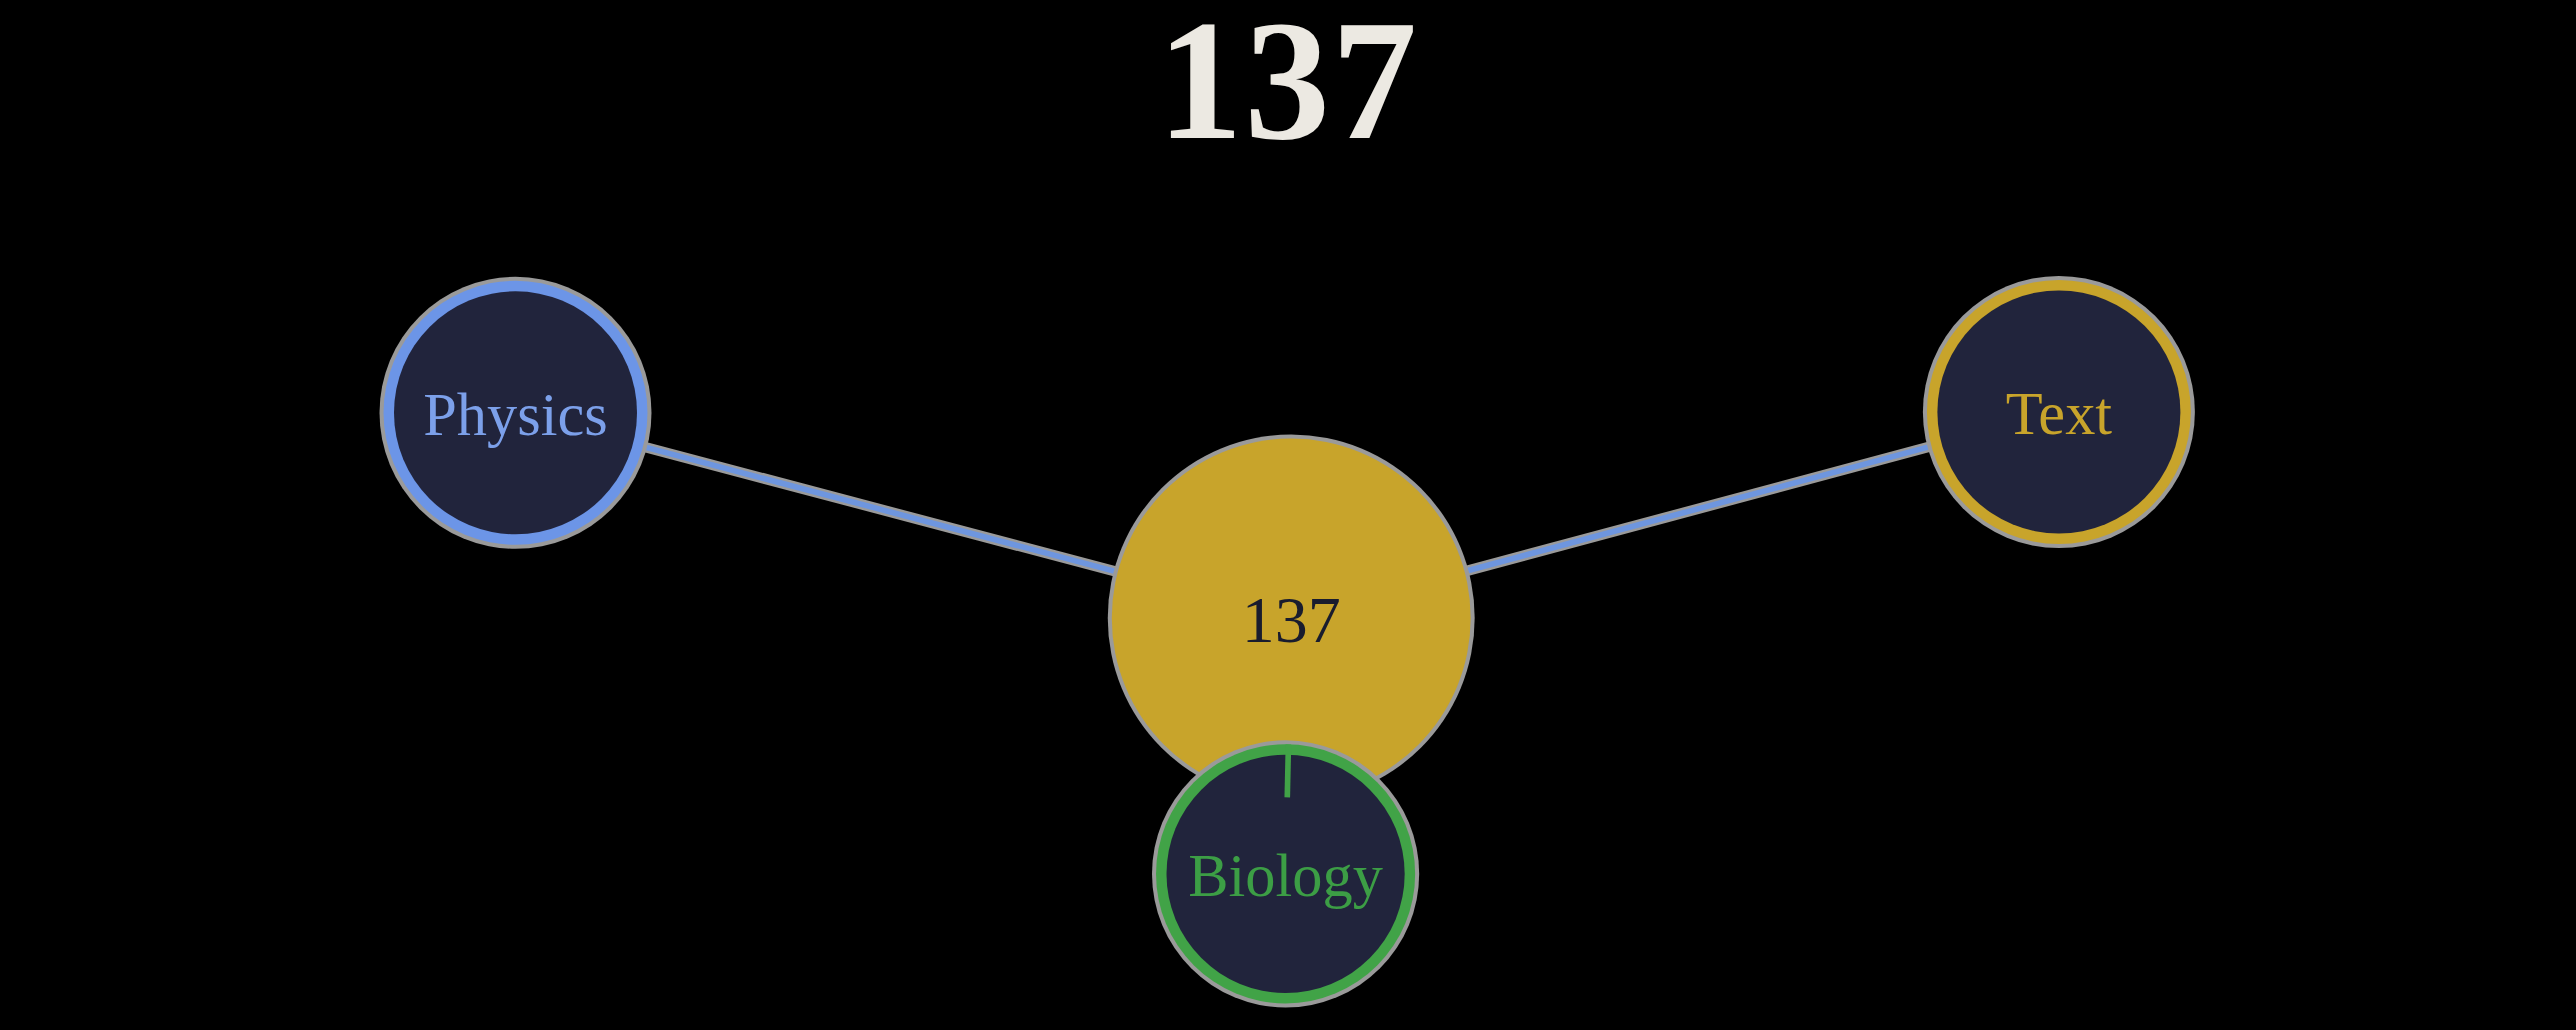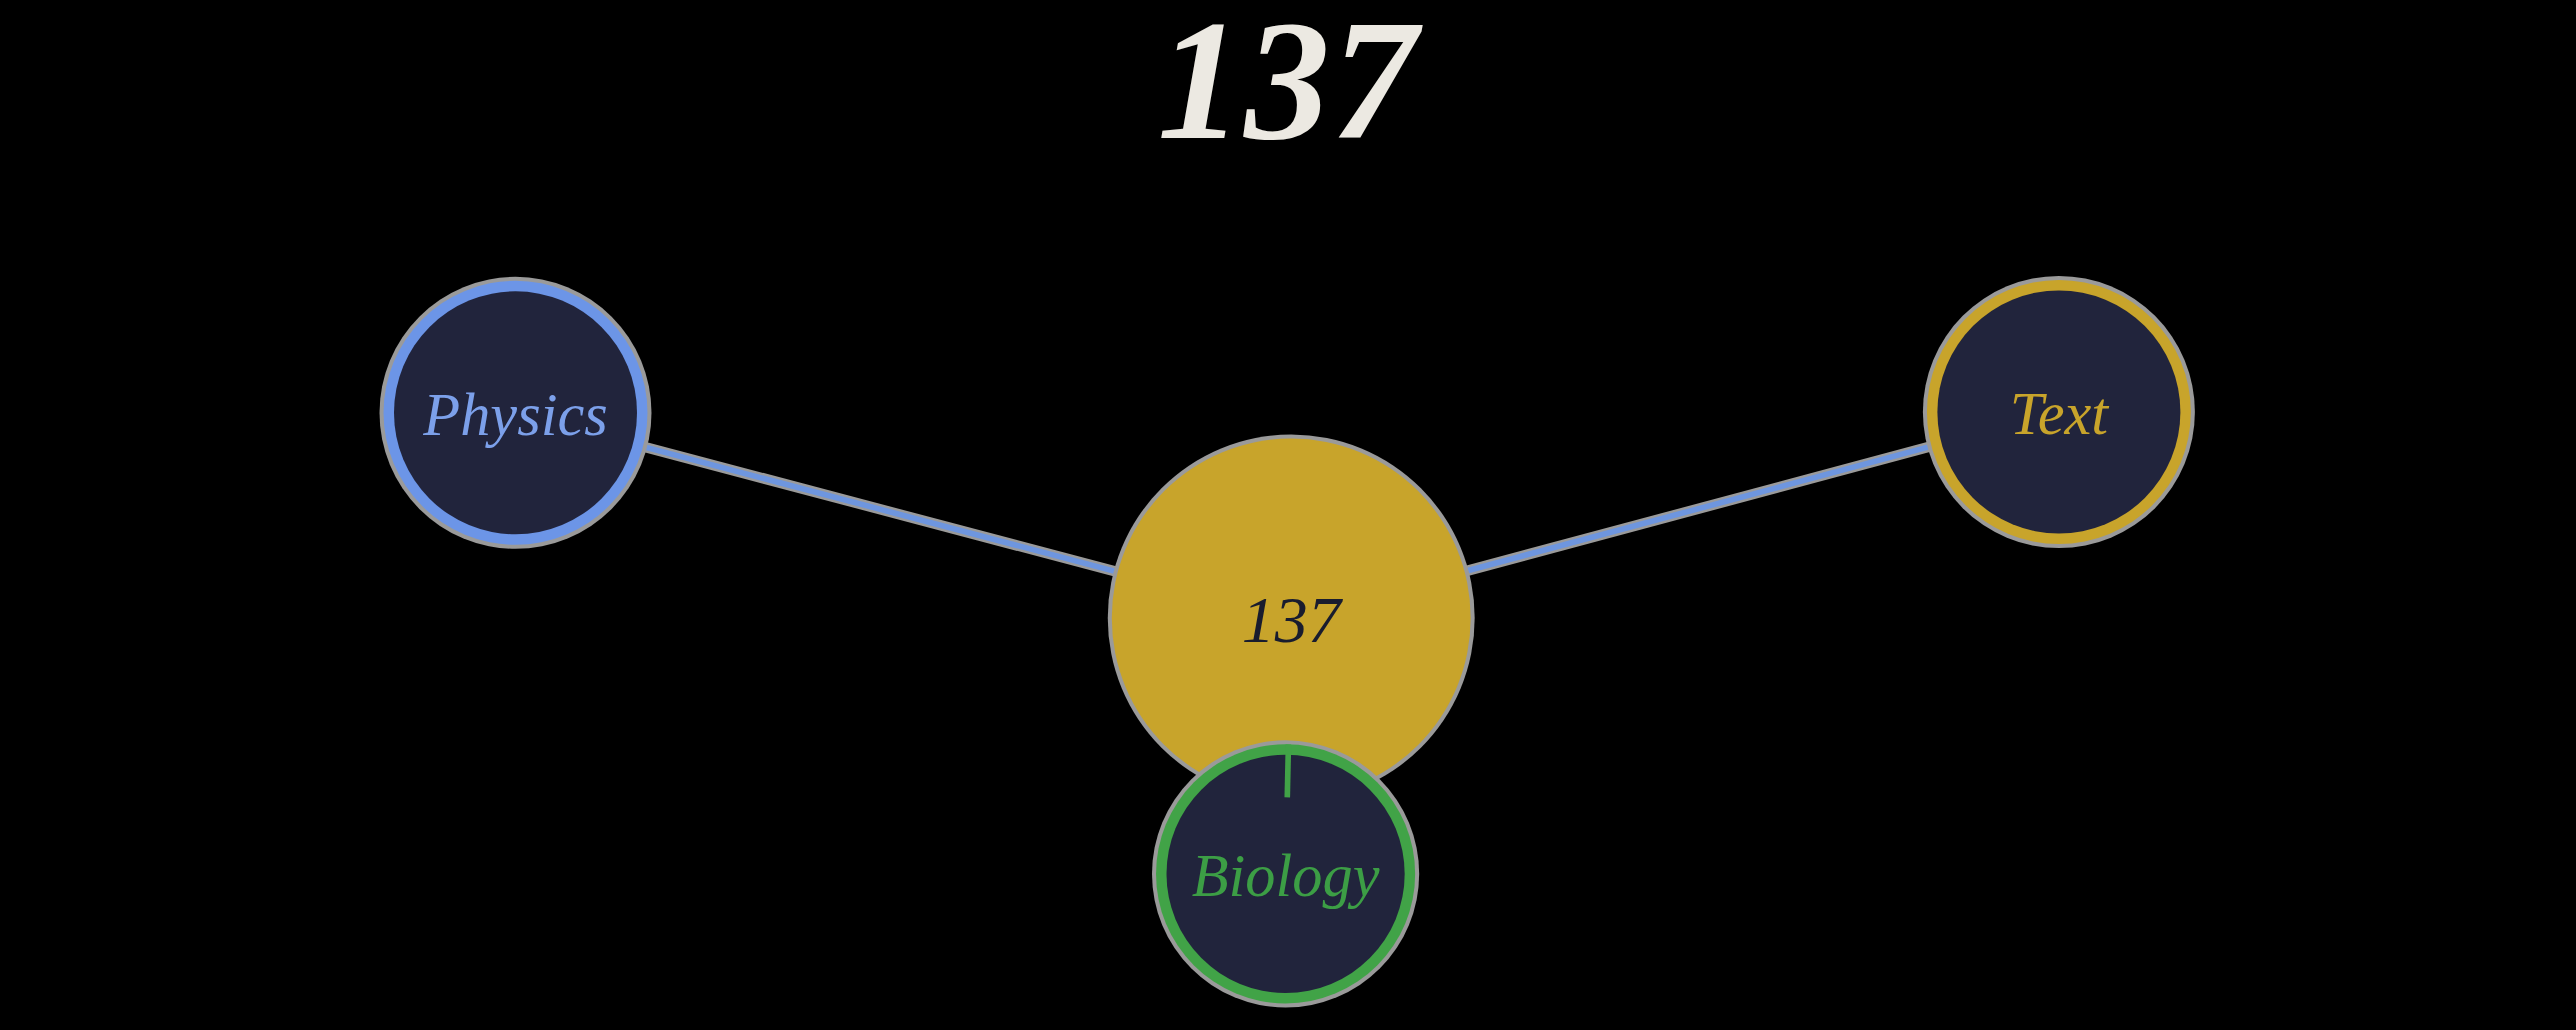--- a/index.html
+++ b/index.html
@@ -32,21 +32,21 @@
     left: 0;
     top: 0;
   }
   #graph-svg text {
     font-family: "Liberation Serif", "DejaVu Serif", serif;
   }
 </style>
 </head>
 <body>
 
-<div id="canvas" style="background: rgb(0, 0, 0); font-style: italic;">
+<div id="canvas" style="background: rgb(0, 0, 0);">
   <div id="title" style="color: rgb(236, 233, 226);">137</div>
   <svg id="graph-svg" width="2576" height="1030" viewBox="0 0 3200 1280">
       <line x1="640" y1="513" x2="1604" y2="768" stroke="#9A9A9A" stroke-width="13"></line>
       <line x1="640" y1="513" x2="1604" y2="768" stroke="#6E96DF" stroke-width="7"></line>
       <line x1="1604" y1="768" x2="2558" y2="512" stroke="#9A9A9A" stroke-width="13"></line>
       <line x1="1604" y1="768" x2="2558" y2="512" stroke="#6E96DF" stroke-width="7"></line>
       <circle cx="1604" cy="768" r="228" fill="#9A9A9A"></circle>
       <circle cx="1604" cy="768" r="223" fill="#C8A42B"></circle>
       <text x="1604" y="798" text-anchor="middle" font-size="82" fill="#191C2E">137</text>
       <circle cx="640" cy="513" r="169" fill="#9A9A9A"></circle>

